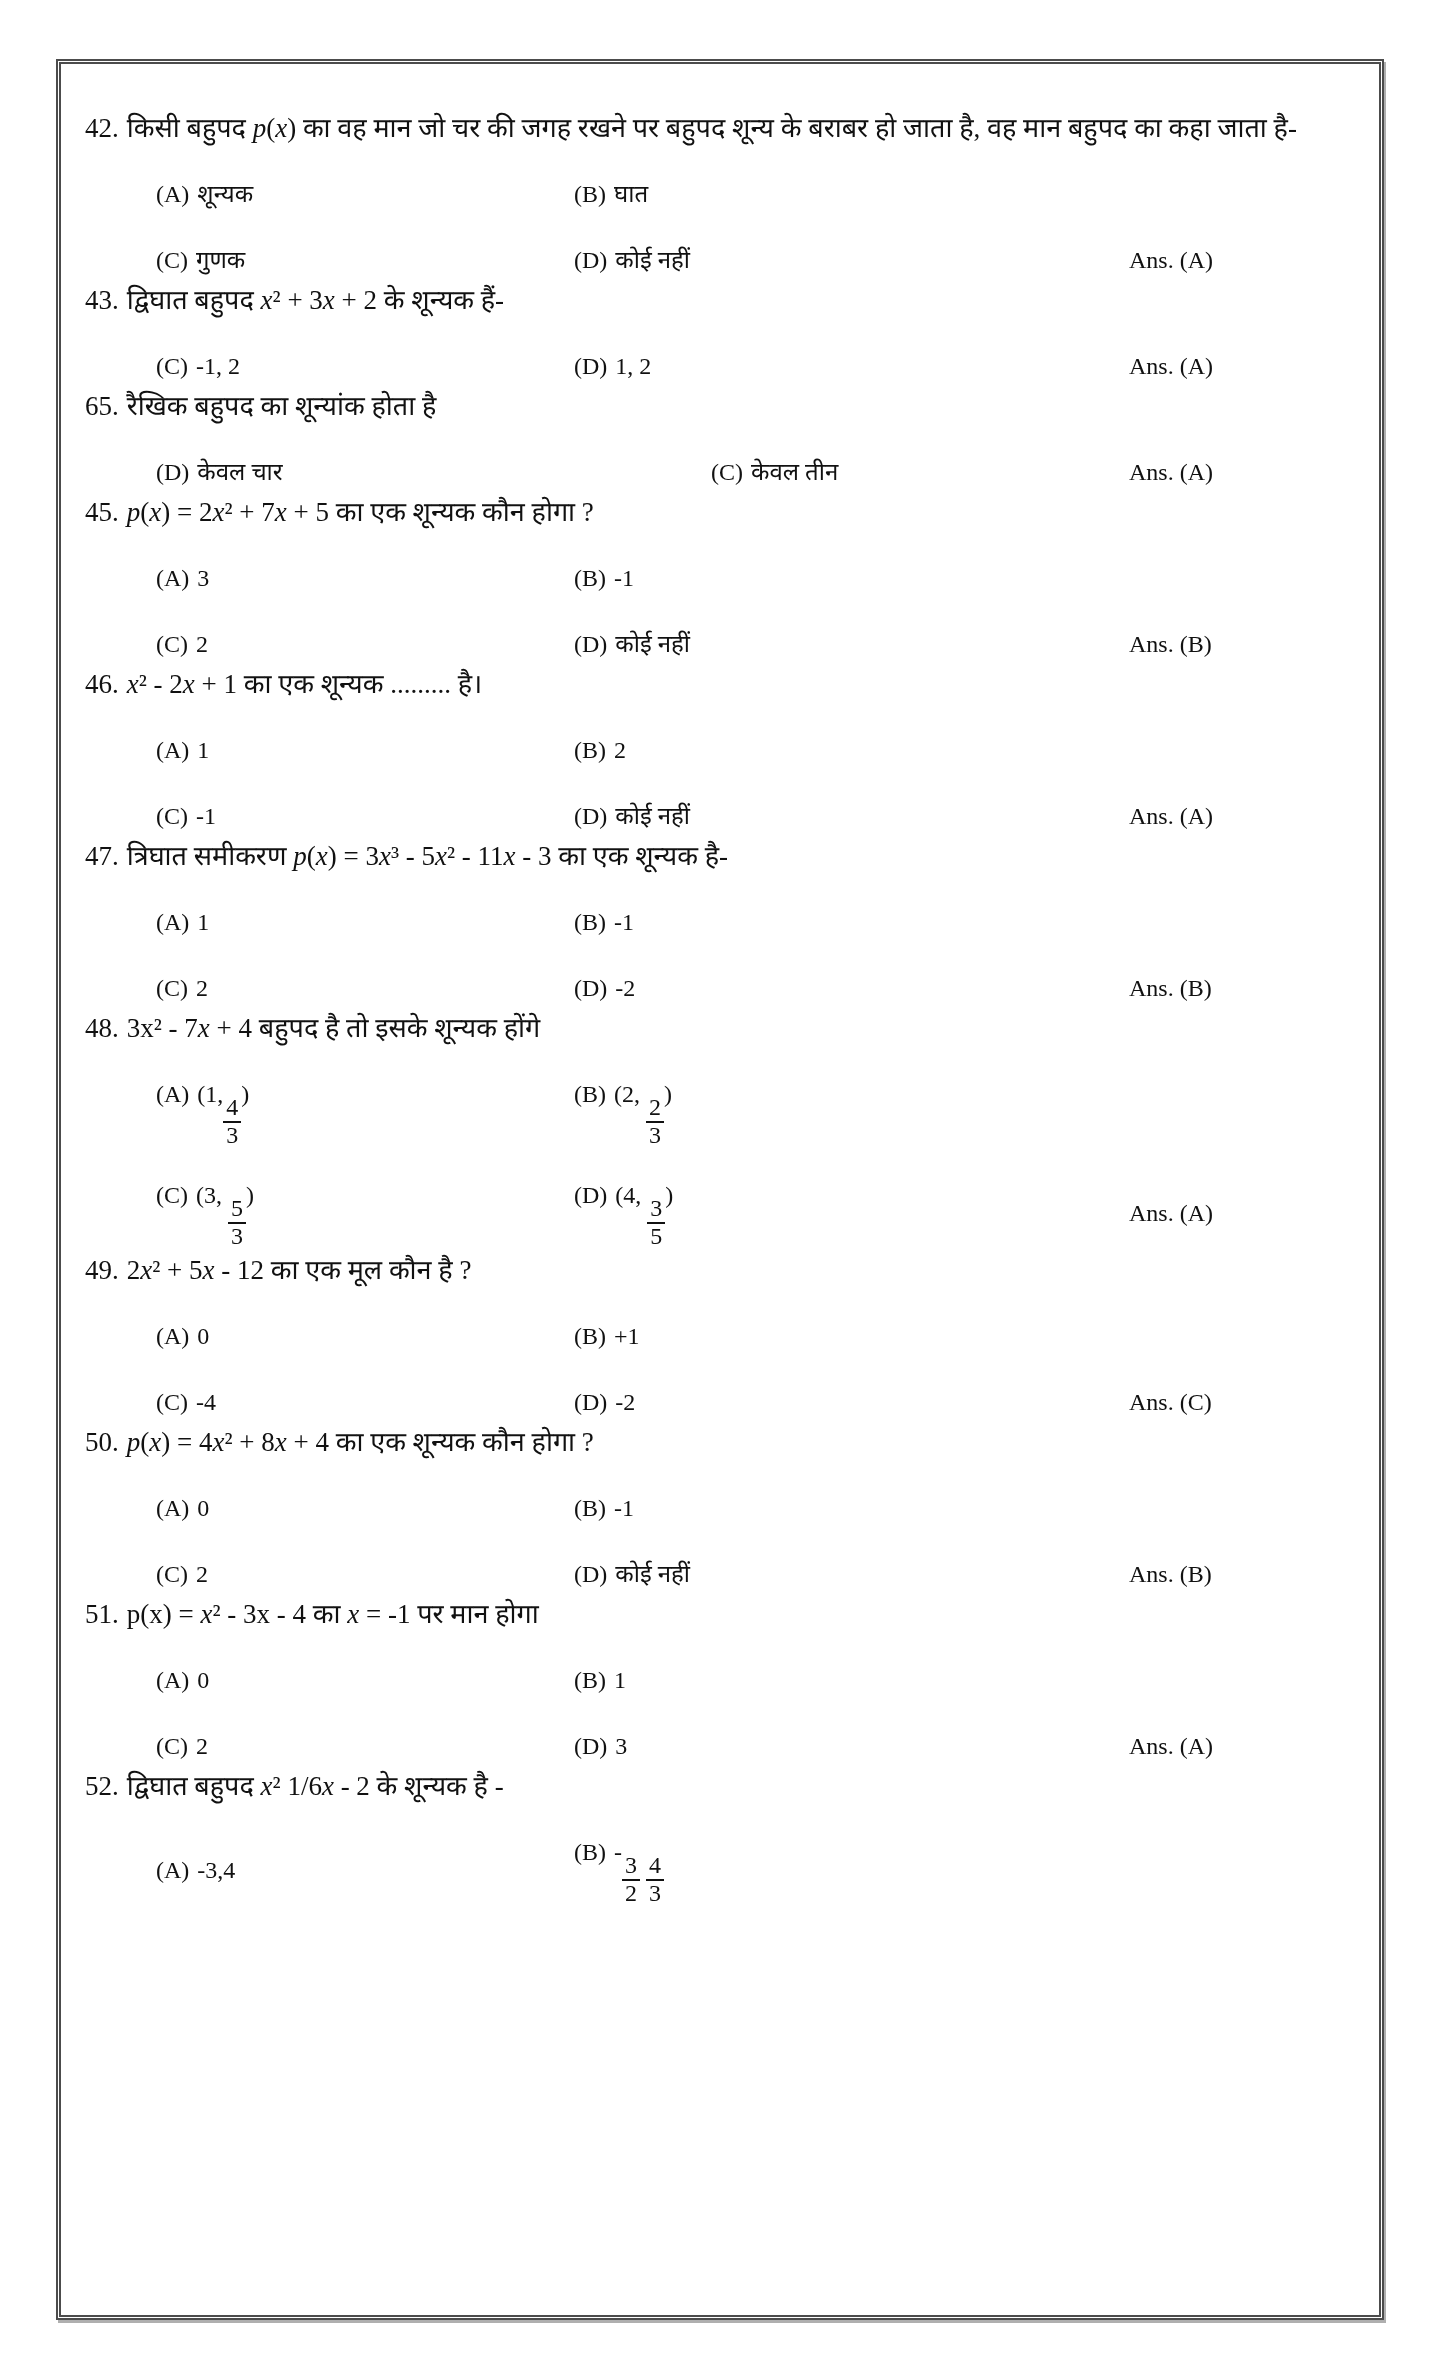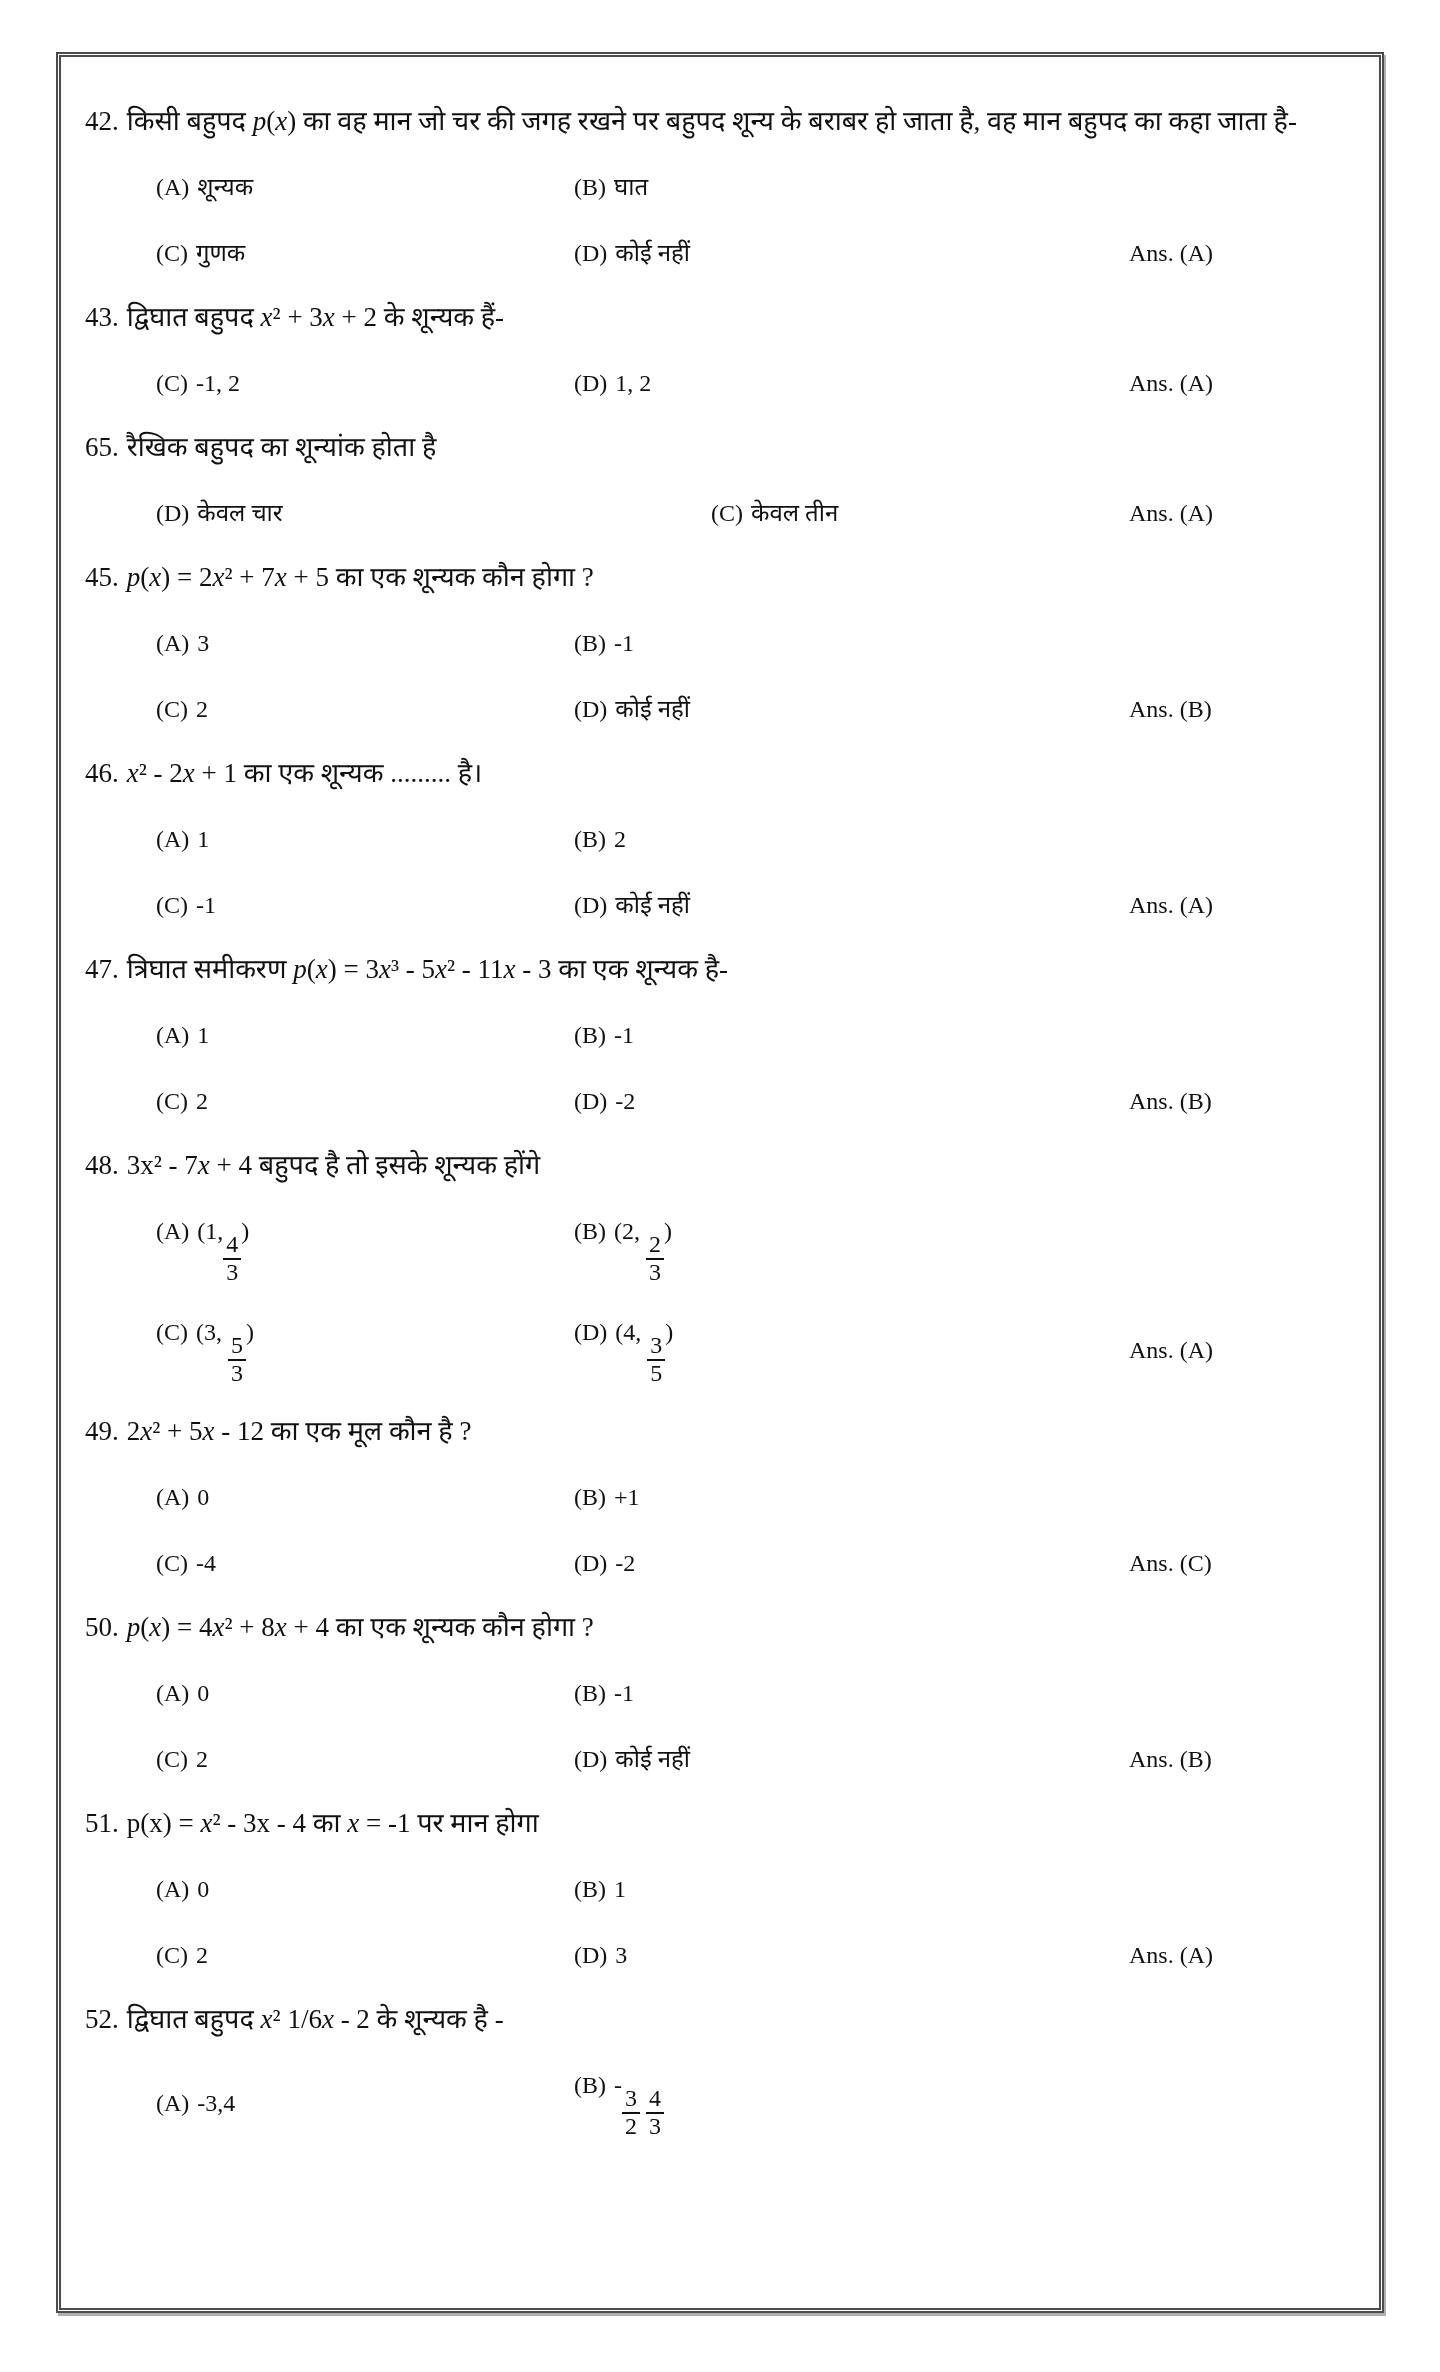--- a/index.html
+++ b/index.html
@@ -7,32 +7,32 @@
   body {
     width: 1440px;
     height: 2372px;
     position: relative;
     font-family: "Liberation Serif", "DejaVu Serif", serif;
     color: #111111;
   }
   .frame {
     position: absolute;
     left: 56px;
-    top: 52px;
+    top: 59px;
     width: 1328px;
     height: 2261px;
     background: #ffffff;
     border: 5px double #4c4c4c;
     box-shadow: 2px 3px 0 rgba(110,110,110,0.55);
     overflow: hidden;
   }
   .content {
     padding: 44px 70px 0 24px;
   }
-  .question + .question { margin-top: 24px; }
+  .question + .question { }
   .q-statement {
     font-size: 27px;
     line-height: 40px;
     margin-bottom: 26px;
     white-space: nowrap;
   }
   .q-num { margin-right: 8px; }
   .opt-row {
     display: flex;
     align-items: center;

